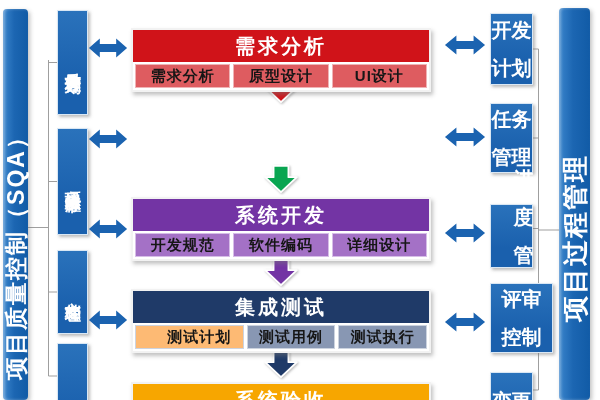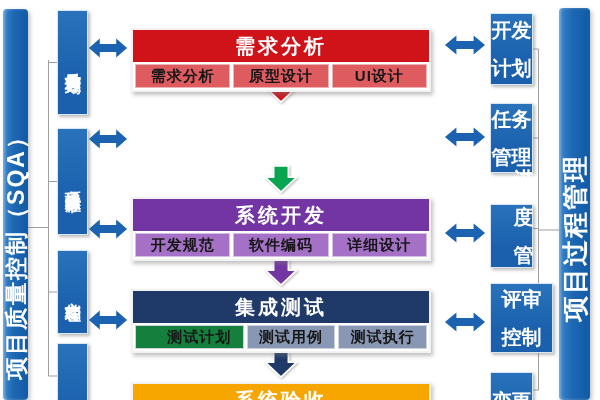--- a/index.html
+++ b/index.html
@@ -132,21 +132,21 @@
         <div class="block-item" style="background: rgb(164, 113, 198); border: 1px solid rgb(214, 189, 231);">软件编码</div>
         <div class="block-item" style="background: rgb(164, 113, 198); border: 1px solid rgb(214, 189, 231);">详细设计</div>
       </div>
     </div>
     <div class="down-arrow" style="left: 261px; top: 258px; width: 40px; height: 28px;"><svg width="40" height="28" viewBox="0 0 40 30">
       <polygon points="12,1 28,1 28,13 37,13 20,29 3,13 12,13" fill="#7334a4" stroke="#ffffff" stroke-width="2" stroke-linejoin="round"></polygon>
       </svg></div>
     <div class="block" style="left: 131px; top: 289px; width: 300px;">
       <div class="block-header" style="background: rgb(31, 58, 104);">集成测试</div>
       <div class="block-subrow">
-        <div class="block-item" style="background: #15803d; border: 1px solid rgb(204, 211, 223); padding-left: 20px;">测试计划</div>
+        <div class="block-item" style="background: #fdba74; border: 1px solid rgb(204, 211, 223); padding-left: 20px;">测试计划</div>
         <div class="block-item" style="background: rgb(136, 151, 179); border: 1px solid rgb(204, 211, 223);">测试用例</div>
         <div class="block-item" style="background: rgb(136, 151, 179); border: 1px solid rgb(204, 211, 223);">测试执行</div>
       </div>
     </div>
     <div class="down-arrow" style="left: 261px; top: 350px; width: 40px; height: 28px;"><svg width="40" height="28" viewBox="0 0 40 30">
       <polygon points="12,1 28,1 28,13 37,13 20,29 3,13 12,13" fill="#1f3a68" stroke="#ffffff" stroke-width="2" stroke-linejoin="round"></polygon>
       </svg></div>
     <div class="block" style="left: 131px; top: 382px; width: 300px;">
       <div class="block-header" style="background: rgb(247, 166, 0);">系统验收</div>
     </div>

